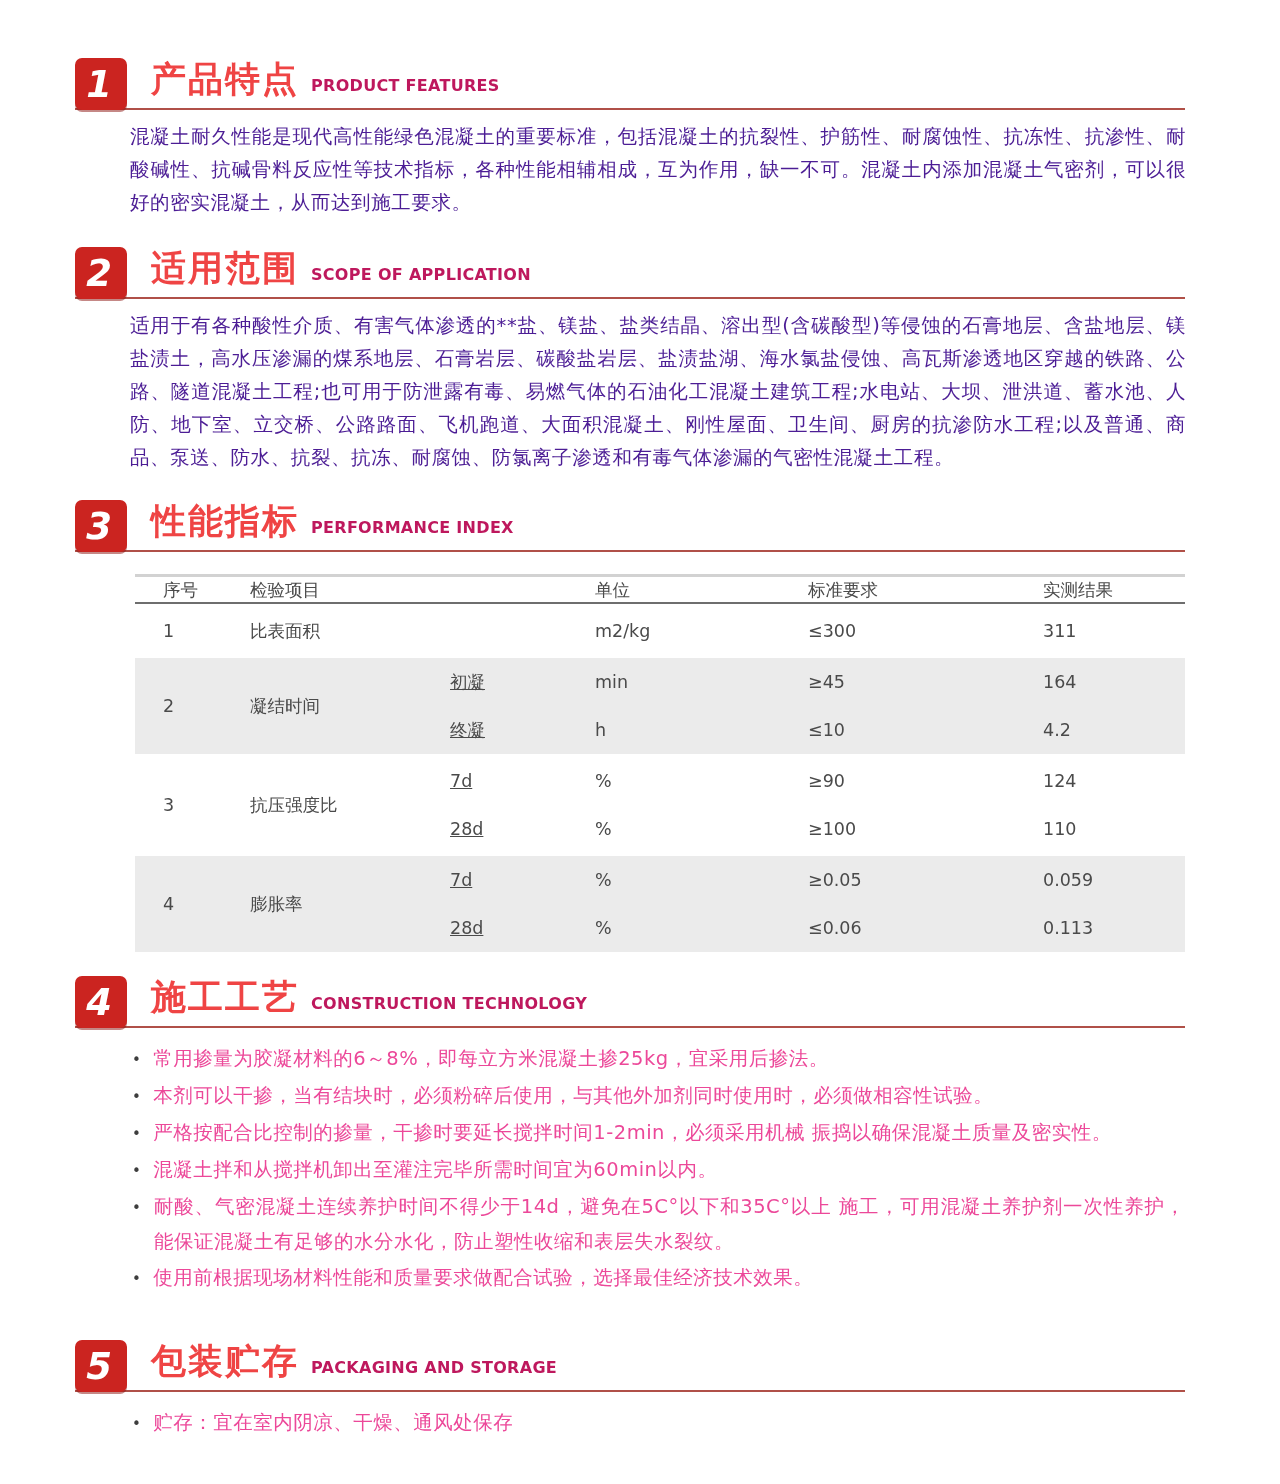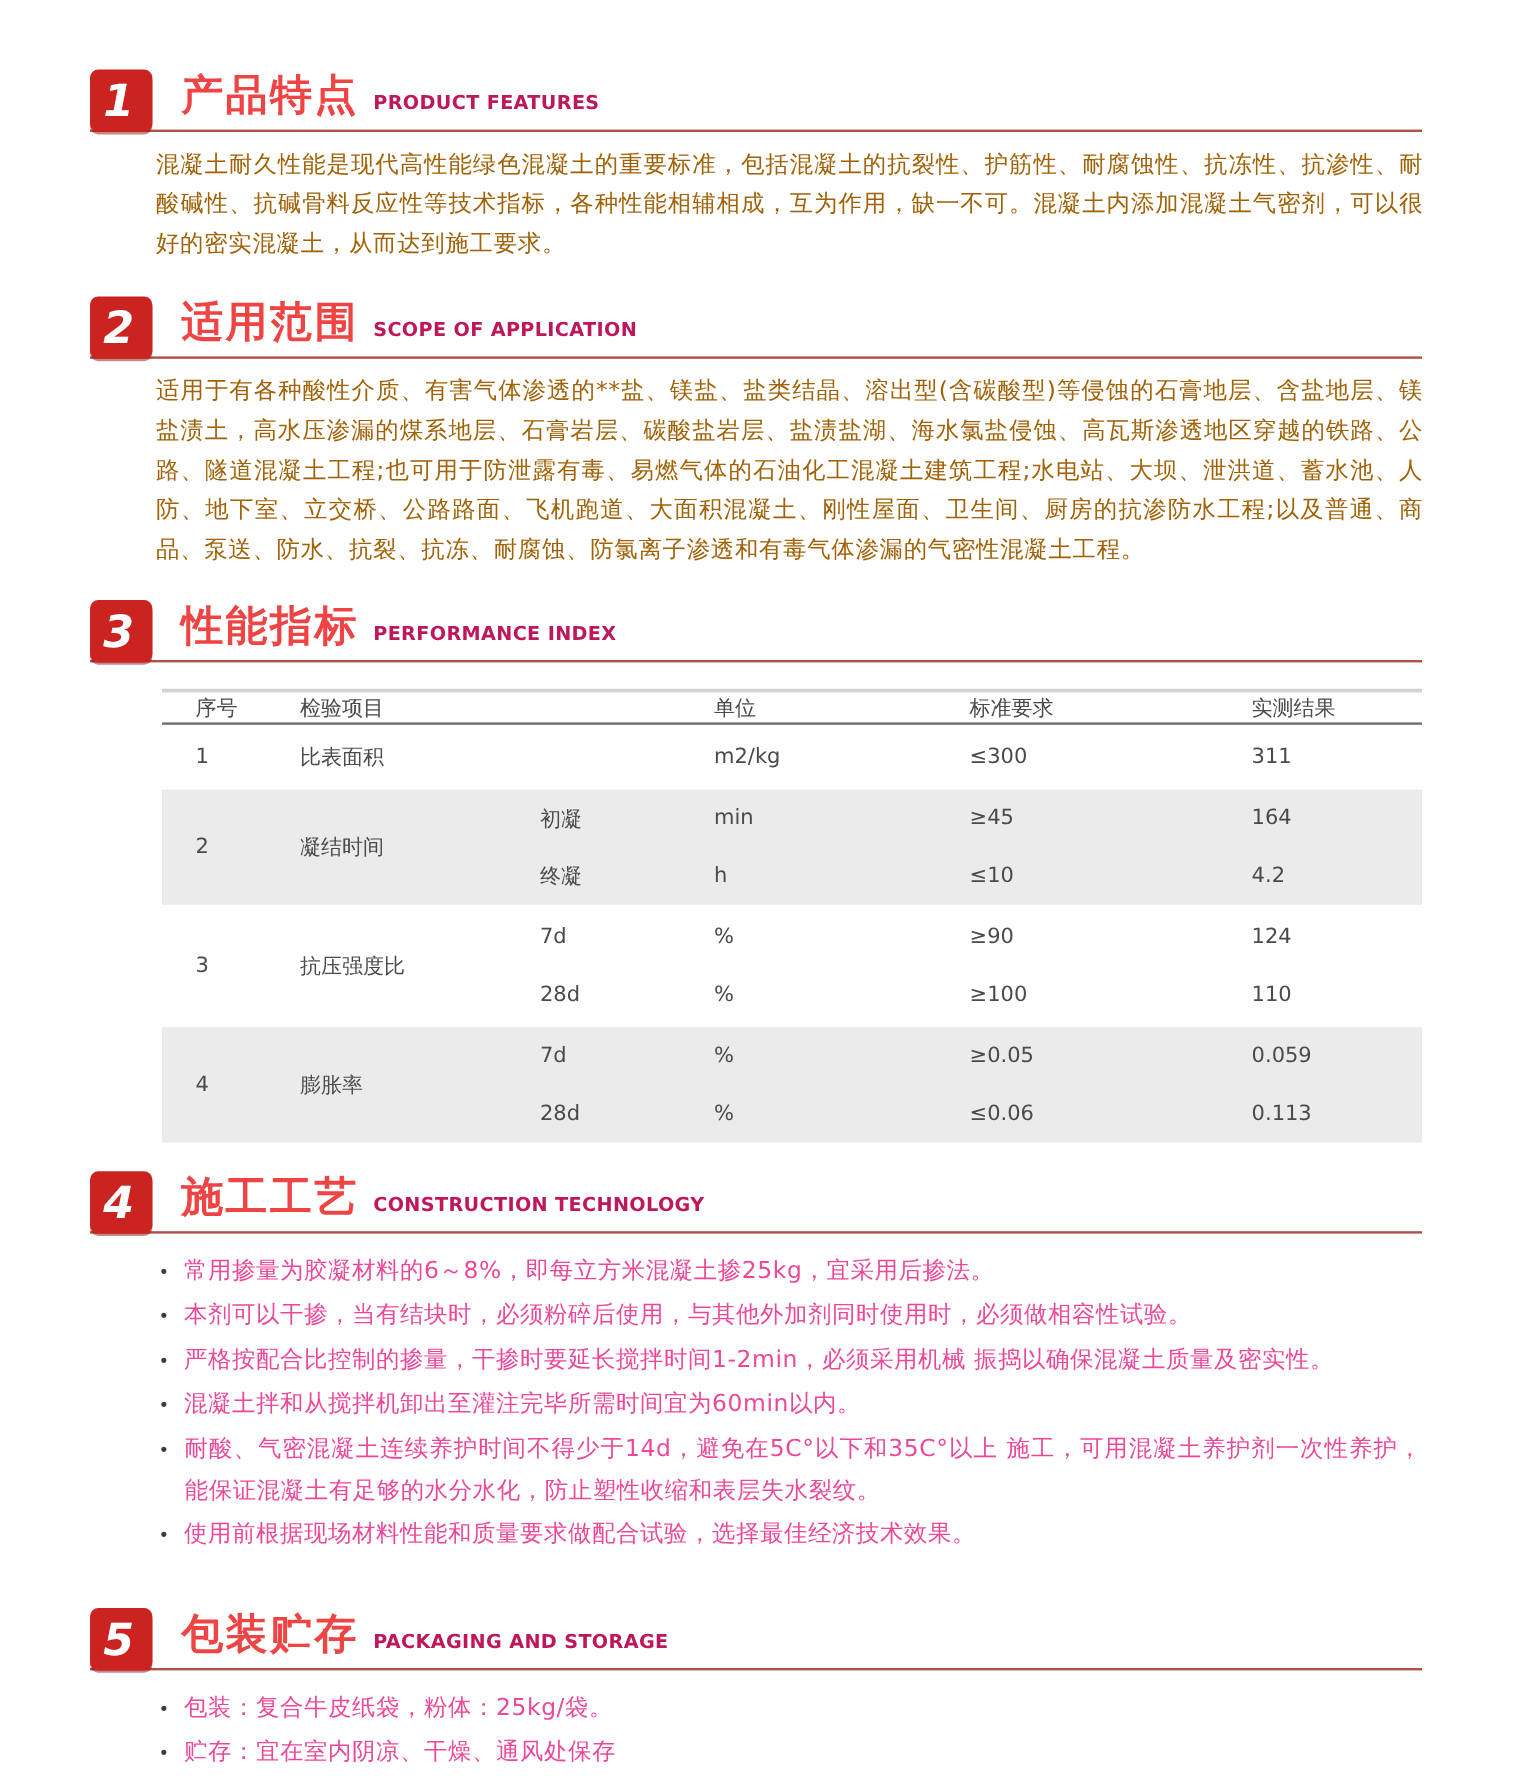--- a/index.html
+++ b/index.html
@@ -23,21 +23,21 @@
     color:#ffffff; font-size:37px; font-weight:bold; font-style:italic;
     line-height:1; padding-right:4px;
   }
   .titles { display:flex; align-items:baseline; margin-left:24px; padding-bottom:5px; }
   .title-zh { color:#ef4444; font-size:35px; font-weight:bold; letter-spacing:2px; }
   .title-en { color:#be185d; font-size:16px; font-weight:bold; margin-left:12px; letter-spacing:.3px; }
 
   .para {
     margin:10px 95px 0 130px; width:1056px;
     font-size:19.5px; line-height:33px; letter-spacing:.6px;
-    text-align:justify; color:#a16207;
+    text-align:justify; color:#4c1d95;
   }
   .mt-s2 { margin-top:24px; }
   .mt-s3 { margin-top:22px; }
   .mt-s4 { margin-top:20px; }
   .mt-s5 { margin-top:40px; }
 
   
   .ptable { margin:22px 0 0 135px; width:1050px; font-size:17.5px; color:#4a4a4a; }
   .thead, .tgroup {
     display:grid;
@@ -46,21 +46,21 @@
   .thead {
     height:30px; align-items:center;
     border-top:3px solid #d2d2d2; border-bottom:2px solid #6e6e6e;
   }
   .tgroup { grid-auto-rows:48px; margin-top:3px; align-items:center; }
   .tgroup.shaded { background:#ebebeb; }
   .cell { padding-left:13px; }
   .c-no { grid-column:1; padding-left:28px; }
   .c-item { grid-column:2; padding-left:15px; }
   .c-itemspan { grid-column:2 / span 2; padding-left:15px; }
-  .c-sub { grid-column:3; padding-left:15px; }
+  .c-sub { grid-column:3; padding-left:15px;text-decoration:underline; }
   .c-unit { grid-column:4; padding-left:10px; }
   .c-std { grid-column:5; }
   .c-res { grid-column:6; }
   .r1 { grid-row:1; } .r2 { grid-row:2; }
   .span2 { grid-row:1 / span 2; align-self:center; }
 
   
   .bullets { margin:14px 95px 0 132px; list-style:none; }
   .bullets li {
     font-size:19.5px; line-height:34px; letter-spacing:.5px;
@@ -184,15 +184,14 @@
 <div class="sec-header mt-s5">
   <div class="badge">
       <span>5</span>
     </div>
   <div class="titles">
     <span class="title-zh">包装贮存</span>
     <span class="title-en">PACKAGING AND STORAGE</span>
   </div>
 </div>
 <ul class="bullets loose">
-  <li>包装：复合牛皮纸袋，粉体：25kg/袋。</li>
   <li>贮存：宜在室内阴凉、干燥、通风处保存</li>
 </ul>
 
 </body></html>

